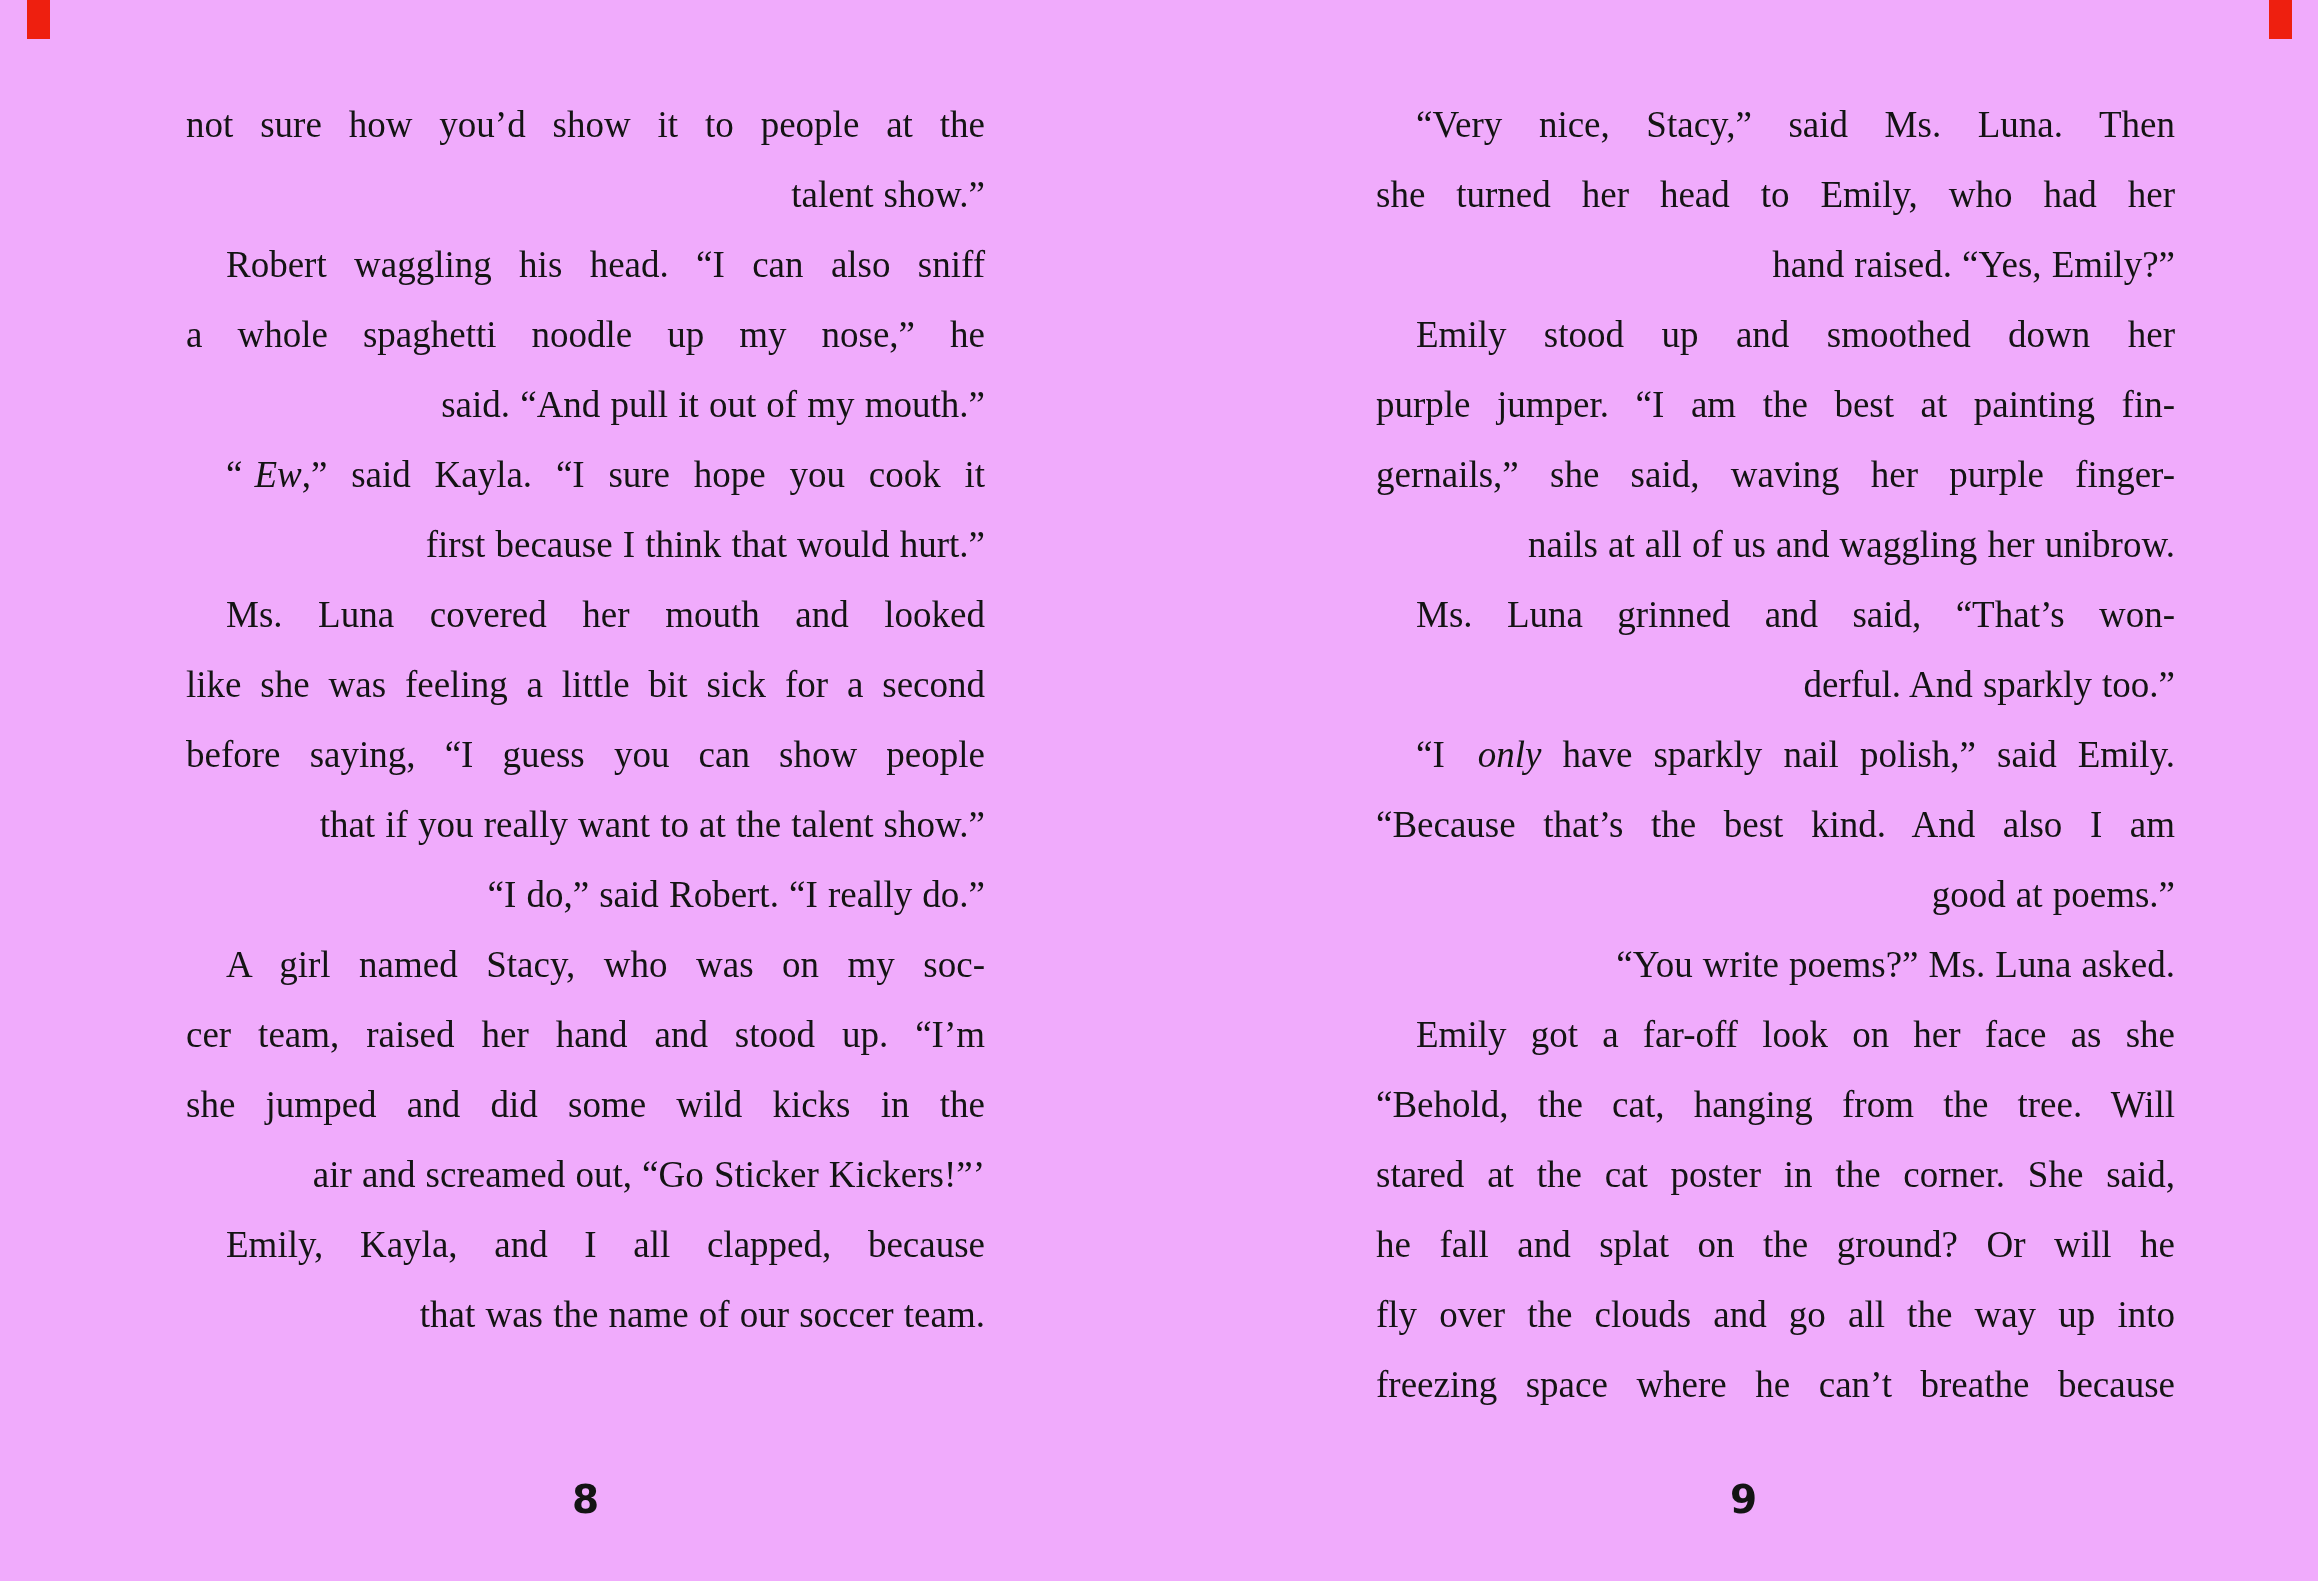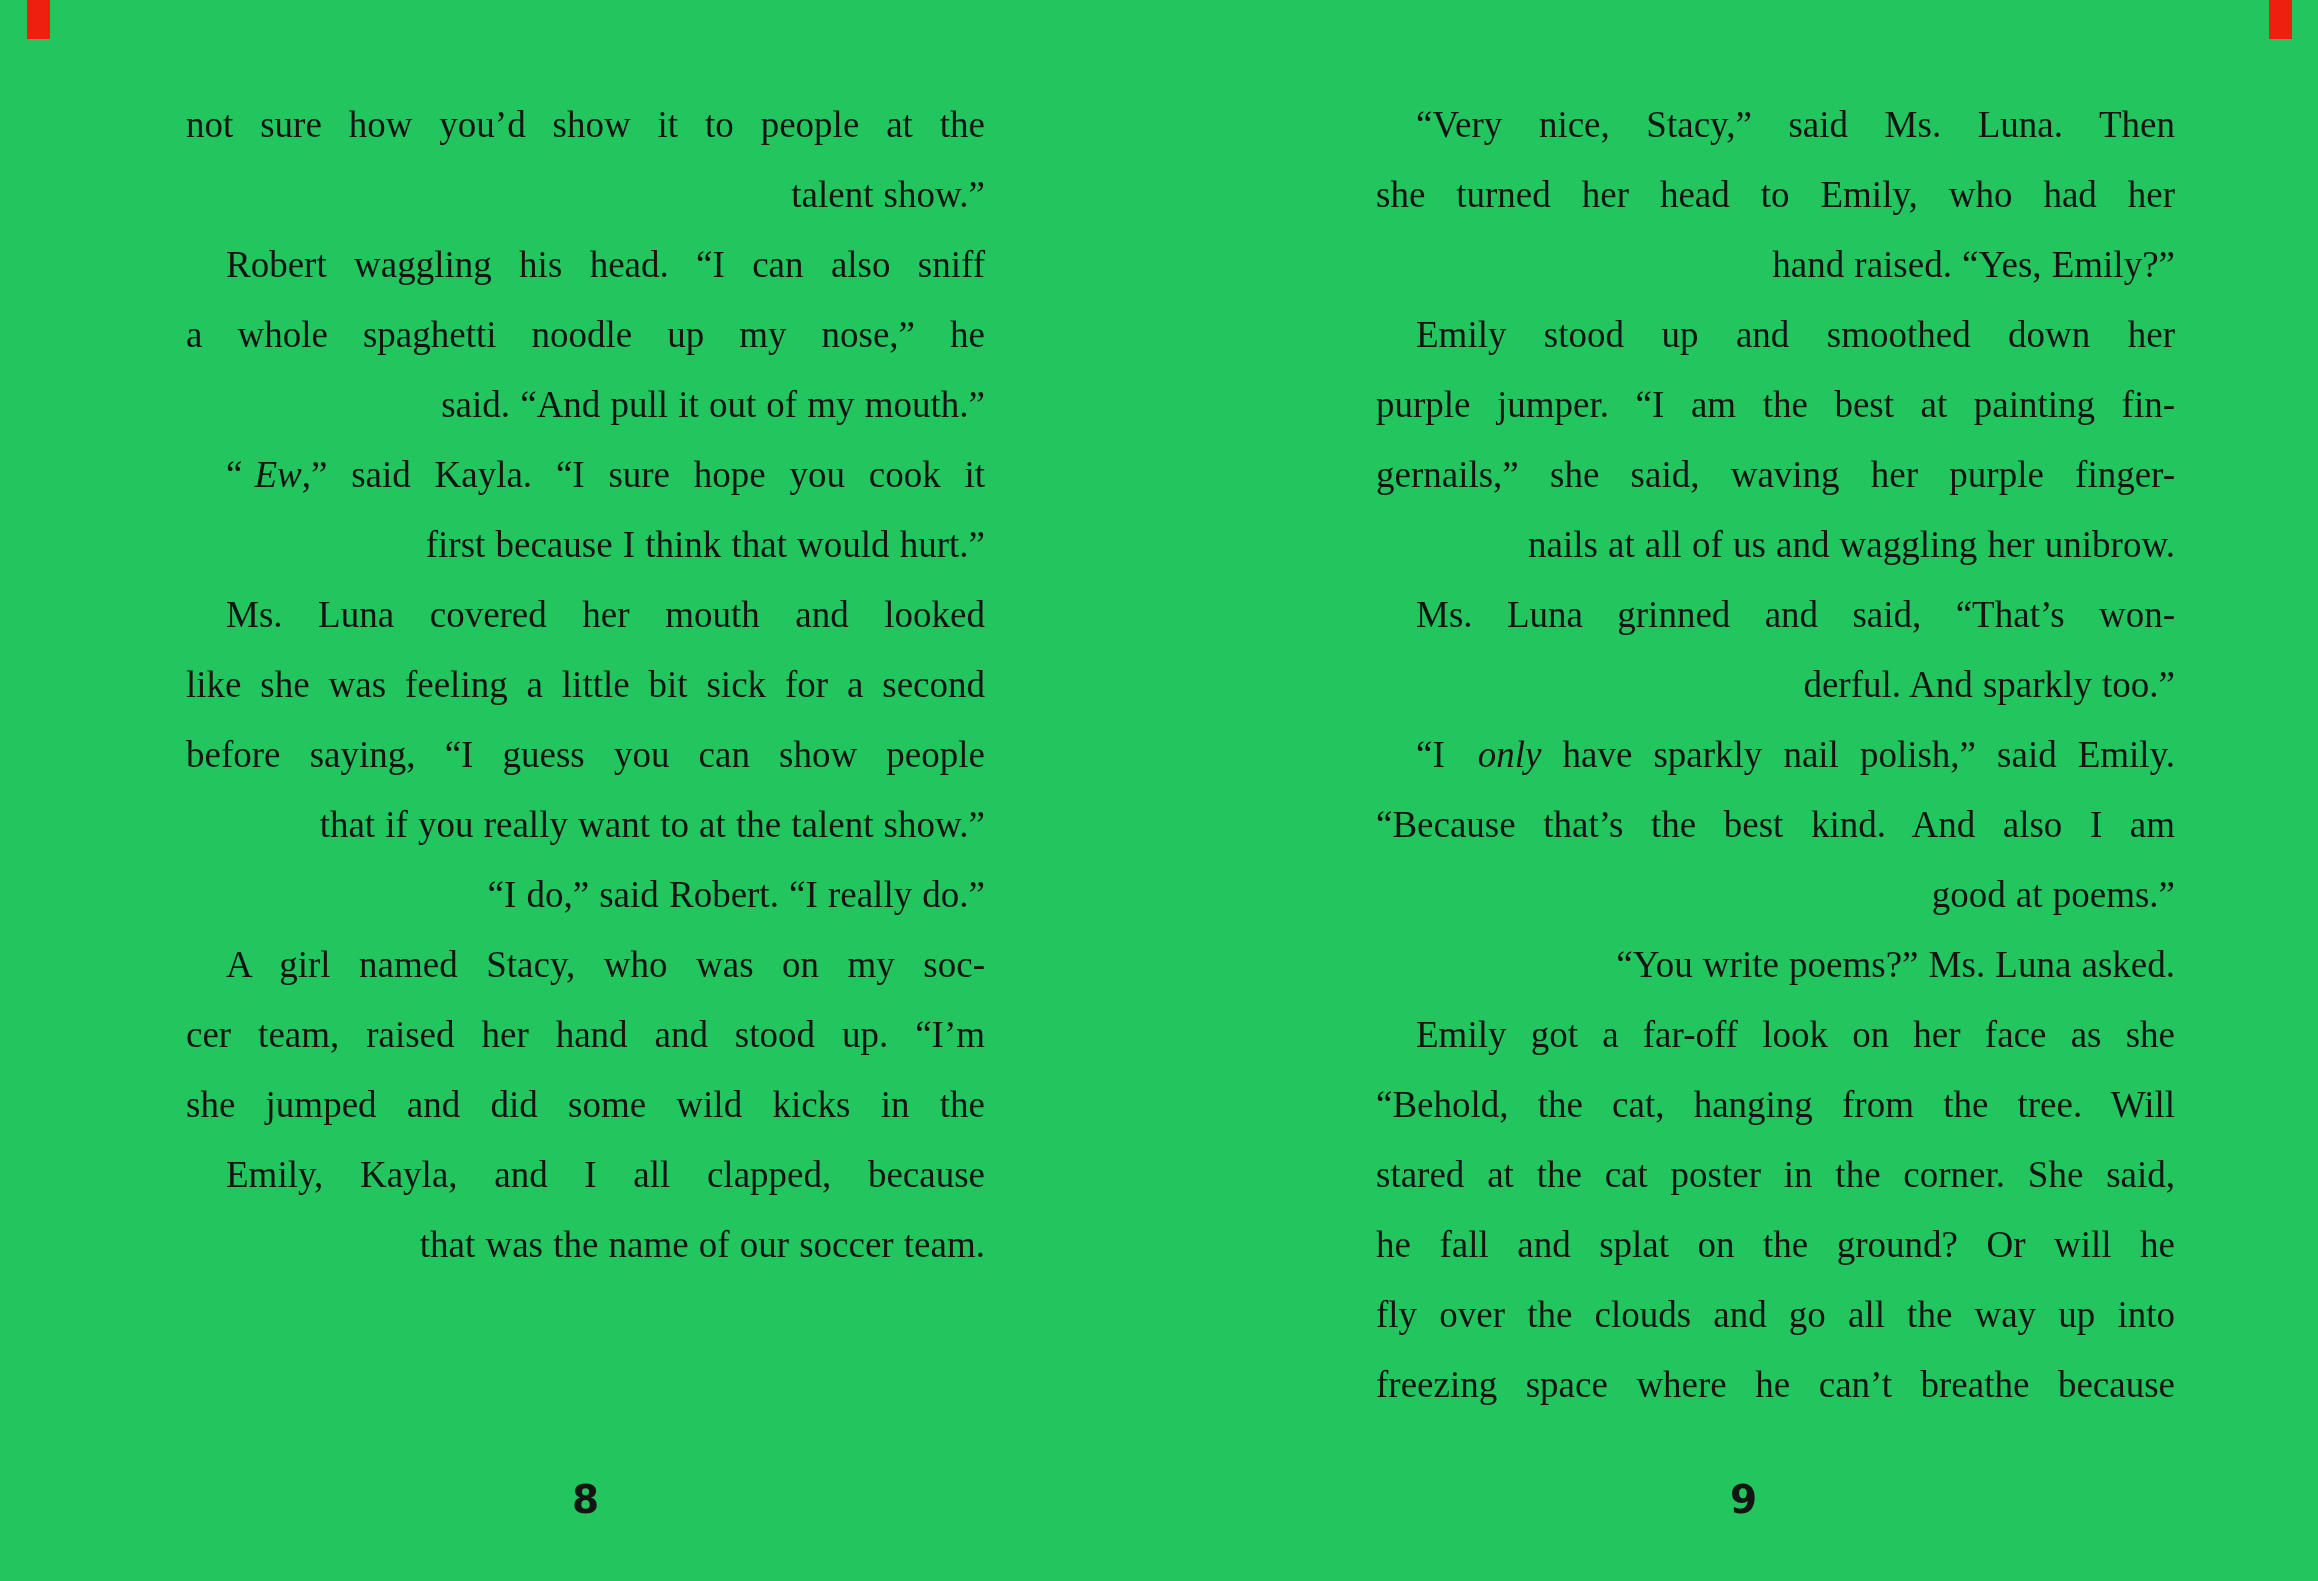--- a/index.html
+++ b/index.html
@@ -54,41 +54,42 @@
     top: 0;
     width: 23px;
     height: 39px;
   }
   #corner-left  { left: 27px; }
   #corner-right { left: 2269px; }
 </style>
 </head>
 <body>
 
-<div id="spread" style="background: #22c55e;">
+<div id="spread" style="background: #f0abfc;">
 
   <div id="corner-left" class="corner-mark" style="background: rgb(238, 31, 15);"></div>
   <div id="corner-right" class="corner-mark" style="background: rgb(238, 31, 15);"></div>
 
   <div id="col-left" class="column">
       <div class="line just"><span>not sure how you’d show it to people at the</span></div>
       <div class="line"><span>talent show.”</span></div>
       <div class="line indent just"><span>Robert waggling his head. “I can also sniff</span></div>
       <div class="line just"><span>a whole spaghetti noodle up my nose,” he</span></div>
       <div class="line"><span>said. “And pull it out of my mouth.”</span></div>
       <div class="line indent just"><span>“</span><em>Ew</em><span>,” said Kayla. “I sure hope you cook it</span></div>
       <div class="line"><span>first because I think that would hurt.”</span></div>
       <div class="line indent just"><span>Ms. Luna covered her mouth and looked</span></div>
       <div class="line just"><span>like she was feeling a little bit sick for a second</span></div>
       <div class="line just"><span>before saying, “I guess you can show people</span></div>
       <div class="line"><span>that if you really want to at the talent show.”</span></div>
       <div class="line indent"><span>“I do,” said Robert. “I really do.”</span></div>
       <div class="line indent just"><span>A girl named Stacy, who was on my soc-</span></div>
       <div class="line just"><span>cer team, raised her hand and stood up. “I’m</span></div>
       <div class="line just"><span>she jumped and did some wild kicks in the</span></div>
+      <div class="line"><span>air and screamed out, “Go Sticker Kickers!”’</span></div>
       <div class="line indent just"><span>Emily, Kayla, and I all clapped, because</span></div>
       <div class="line"><span>that was the name of our soccer team.</span></div>
     </div>
 
   <div id="col-right" class="column">
       <div class="line indent just"><span>“Very nice, Stacy,” said Ms. Luna. Then</span></div>
       <div class="line just"><span>she turned her head to Emily, who had her</span></div>
       <div class="line"><span>hand raised. “Yes, Emily?”</span></div>
       <div class="line indent just"><span>Emily stood up and smoothed down her</span></div>
       <div class="line just"><span>purple jumper. “I am the best at painting fin-</span></div>

